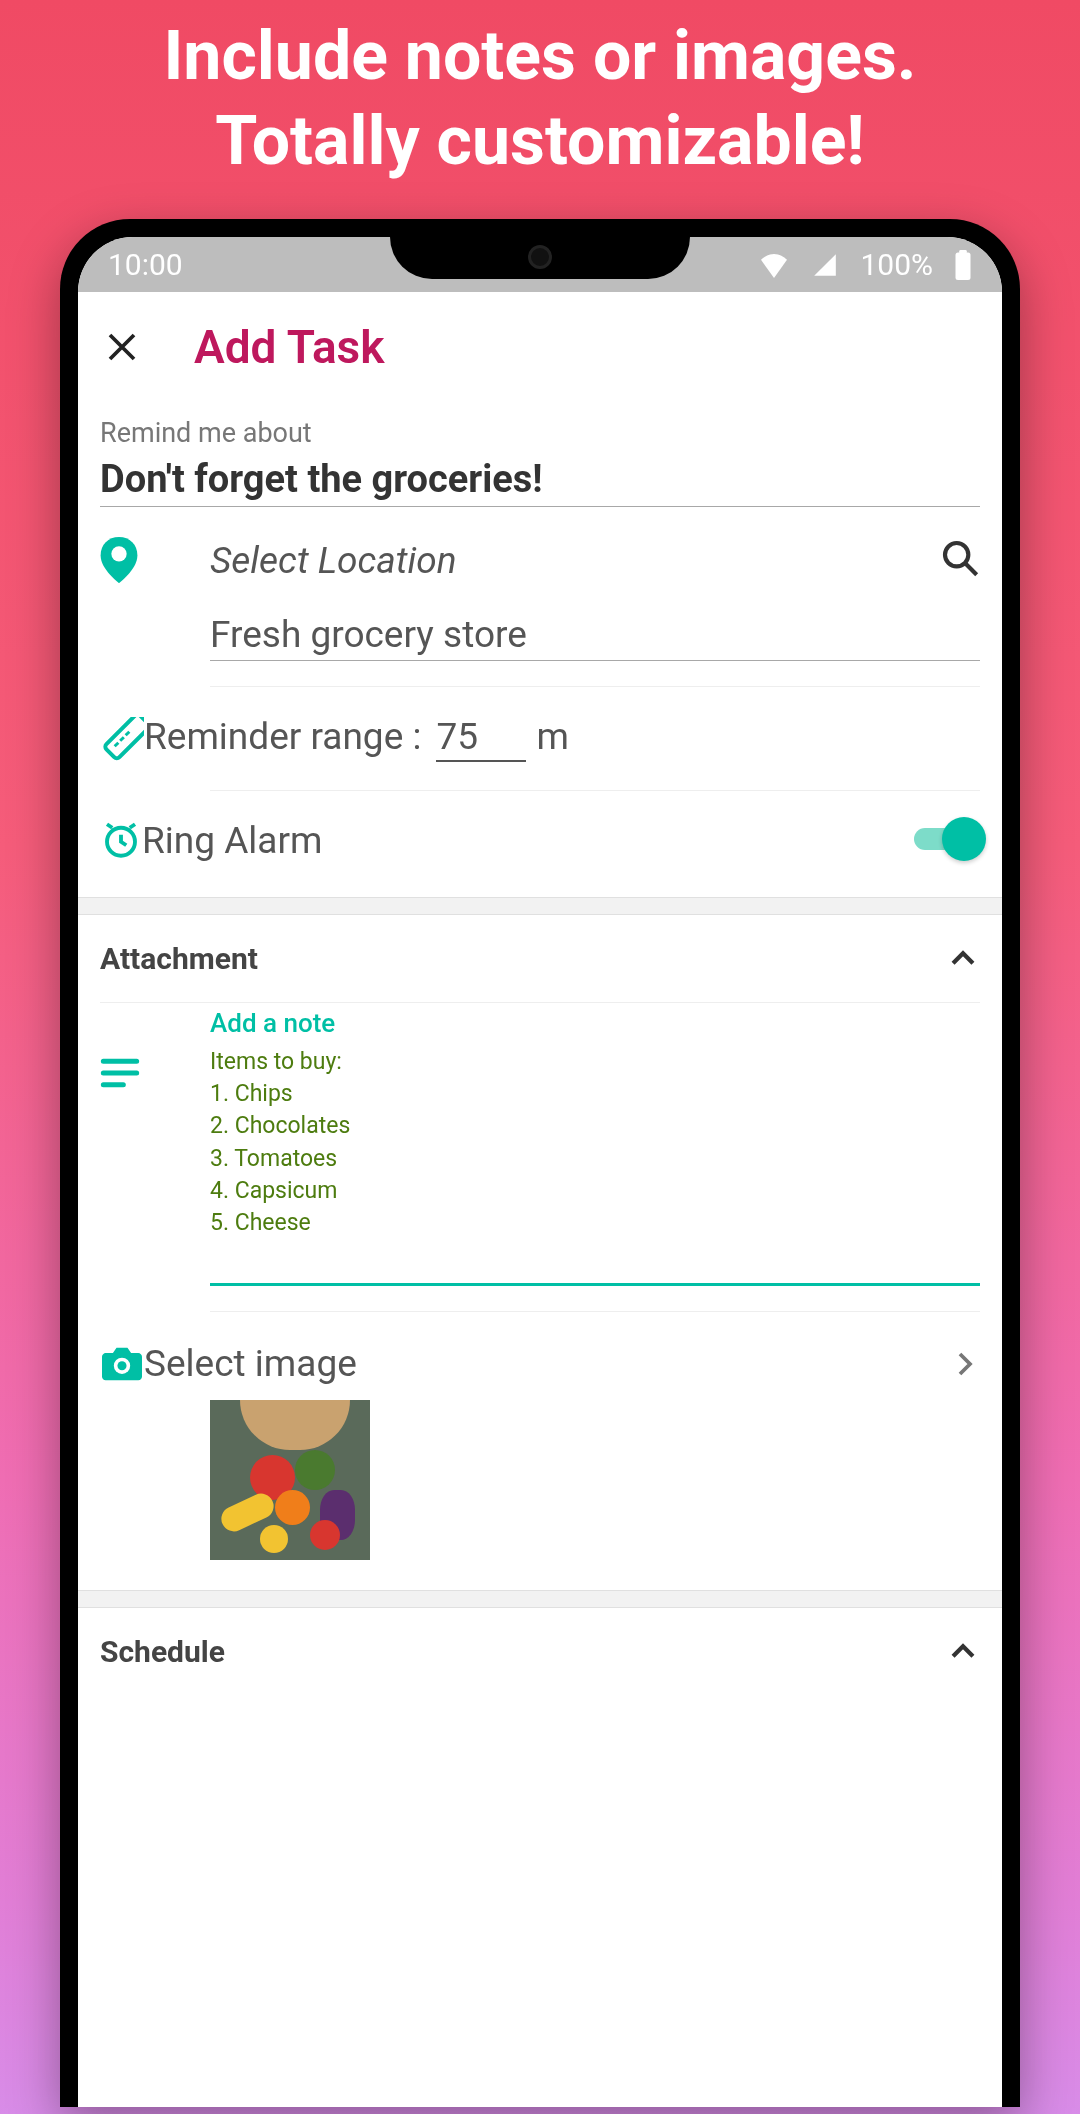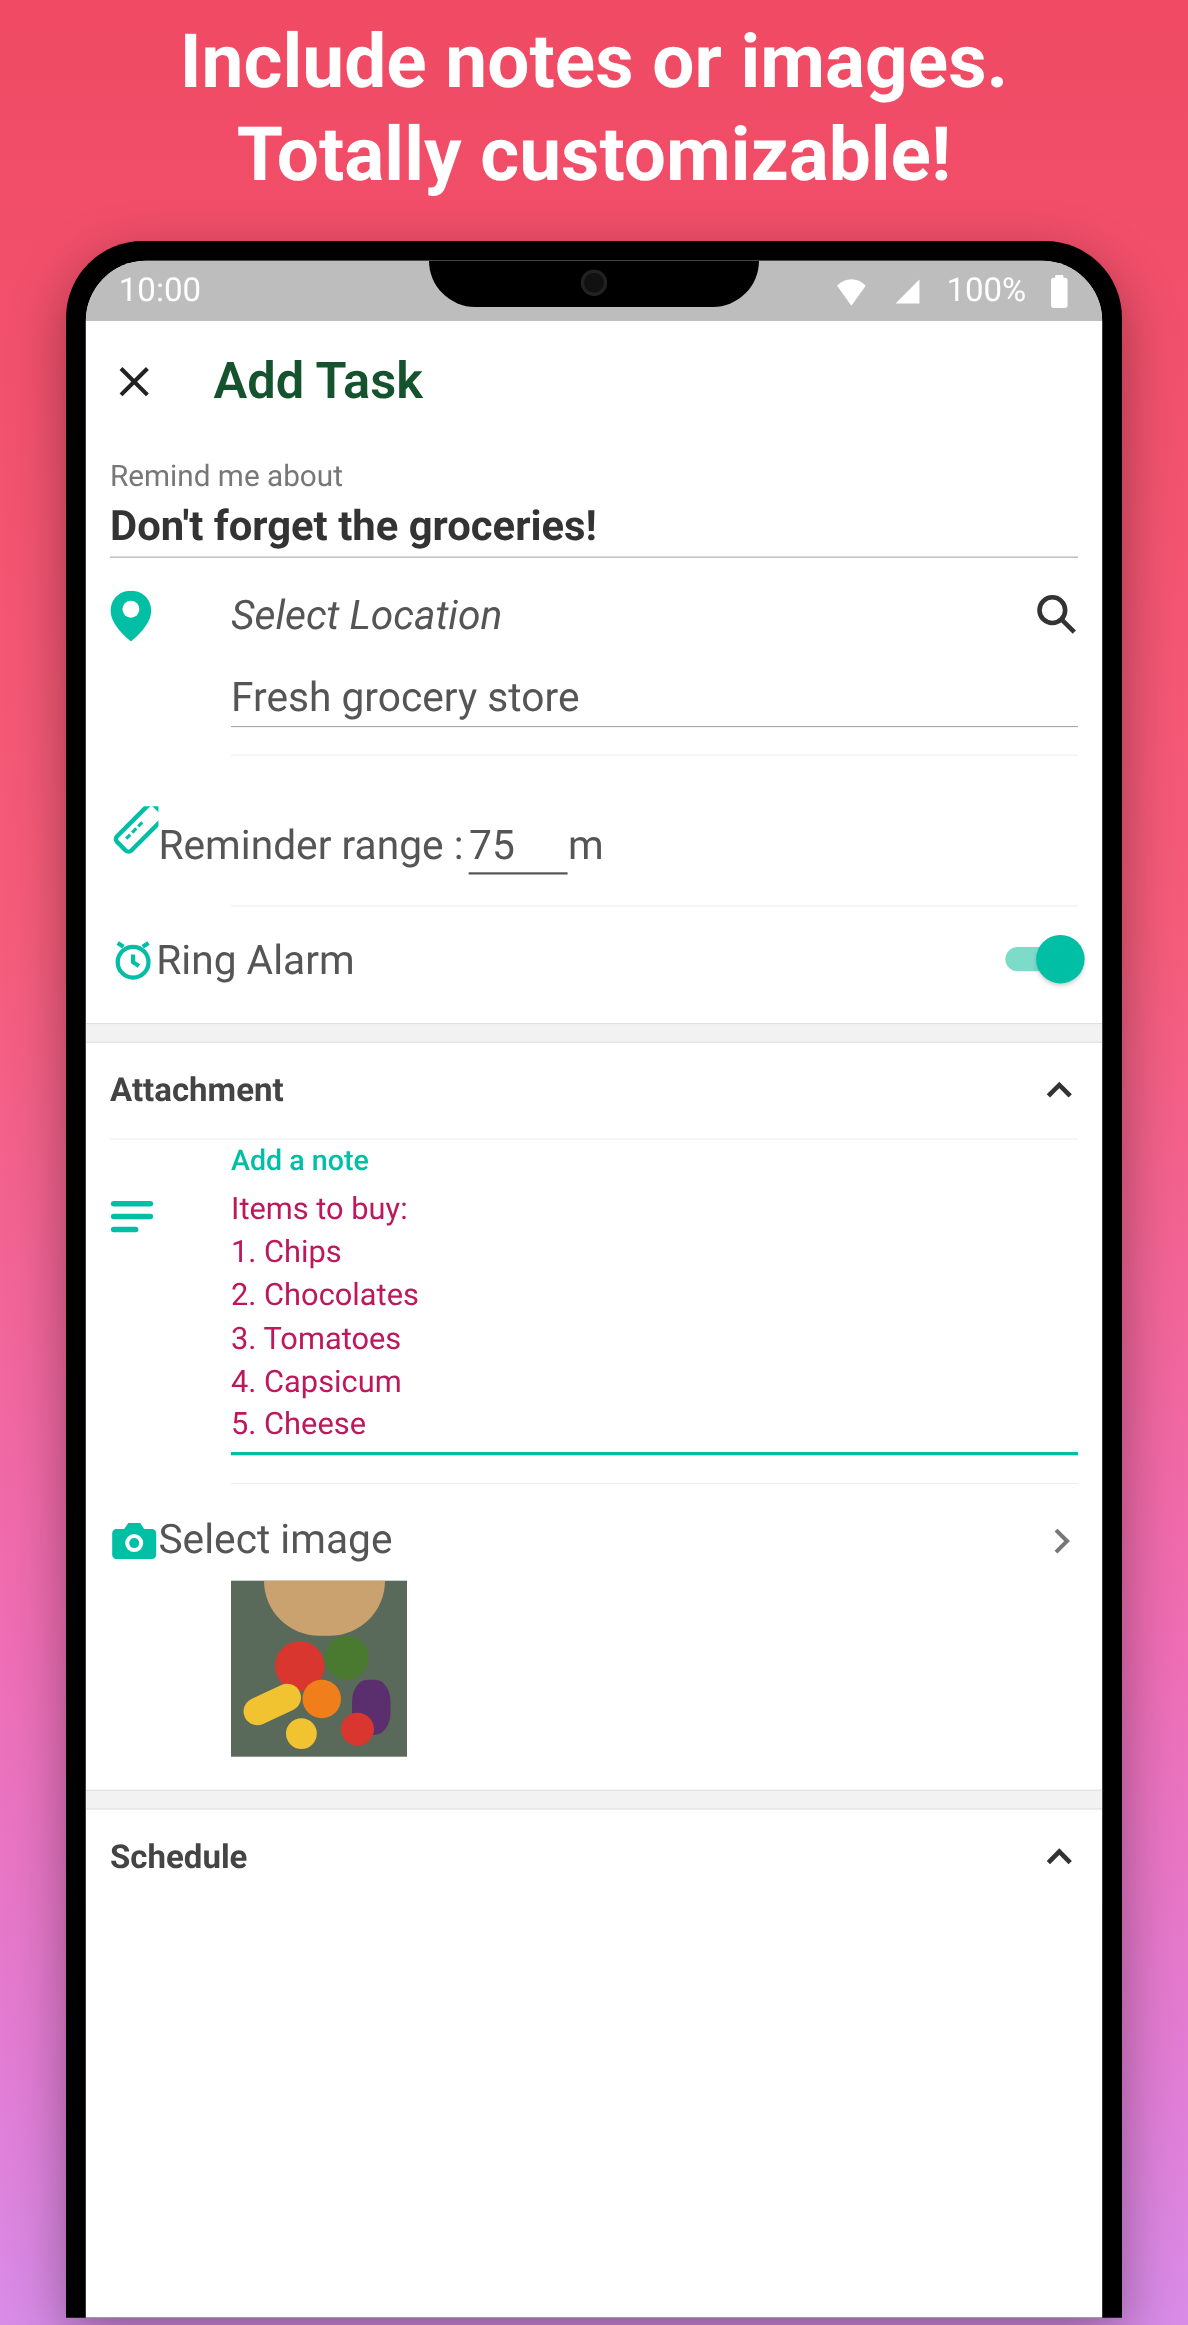--- a/index.html
+++ b/index.html
@@ -92,21 +92,21 @@
     gap: 50px;
   }
   .close-x {
     width: 44px; height: 44px;
     display: inline-flex;
     align-items: center; justify-content: center;
   }
   .app-title {
     font-size: 46px;
     font-weight: 600;
-    color: #14532d;
+    color: #be185d;
   }
   .section {
     padding: 15px 22px 0 22px;
   }
   .field-label {
     font-size: 27px;
     color: #777;
     margin-bottom: 8px;
   }
   .text-input {
@@ -165,21 +165,21 @@
   .range-row {
     display: flex;
     align-items: center;
     padding: 28px 22px;
   }
   .range-text {
     font-size: 37px;
     color: #555;
     display: flex;
     align-items: baseline;
-    margin-top: 33px;
+    gap: 10px;
   }
   .range-input {
     width: 90px;
     border: none;
     border-bottom: 2px solid #555;
     font-size: 37px;
     color: #555;
     text-align: left;
     background: transparent;
     outline: none;
@@ -239,22 +239,22 @@
   }
   .note-icon-col {
     width: 110px;
     color: #00bfa5;
     padding-top: 10px;
   }
   .note-textarea {
     flex: 1;
     border: none;
     border-bottom: 3px solid #00bfa5;
-    font-size: 28px;
-    color: #be185d;
+    font-size: 23px;
+    color: #4d7c0f;
     line-height: 1.4;
     resize: none;
     outline: none;
     font-family: inherit;
     background: transparent;
     padding-bottom: 6px;
     min-height: 240px;
   }
   .image-row {
     display: flex;

